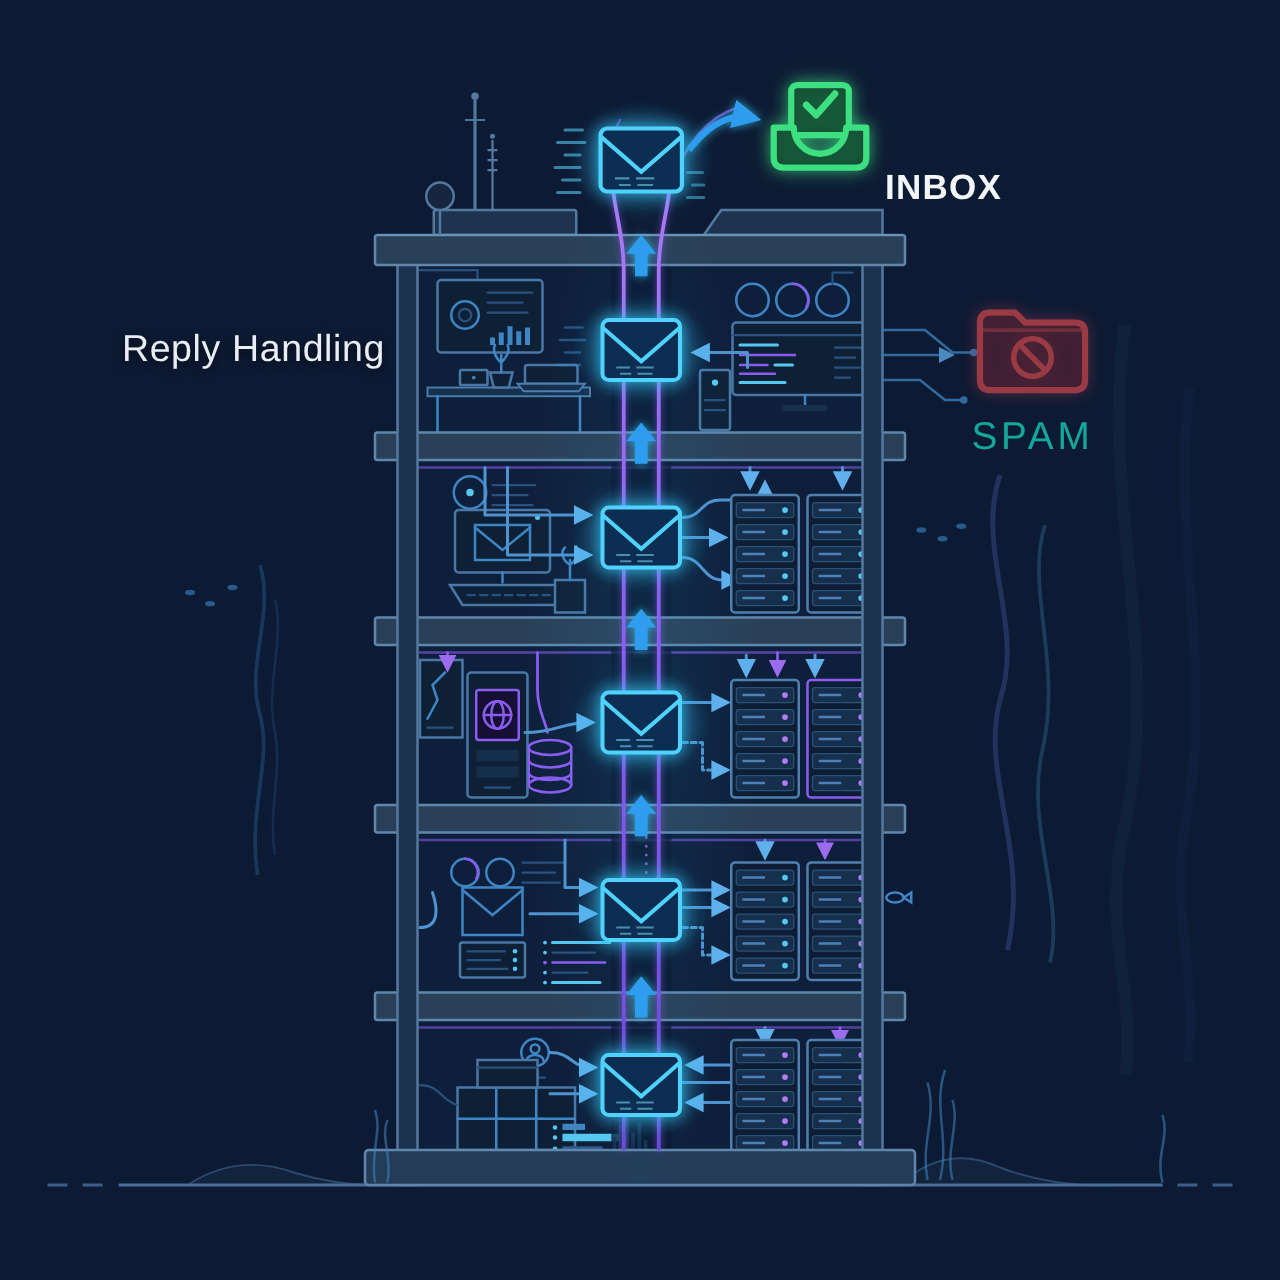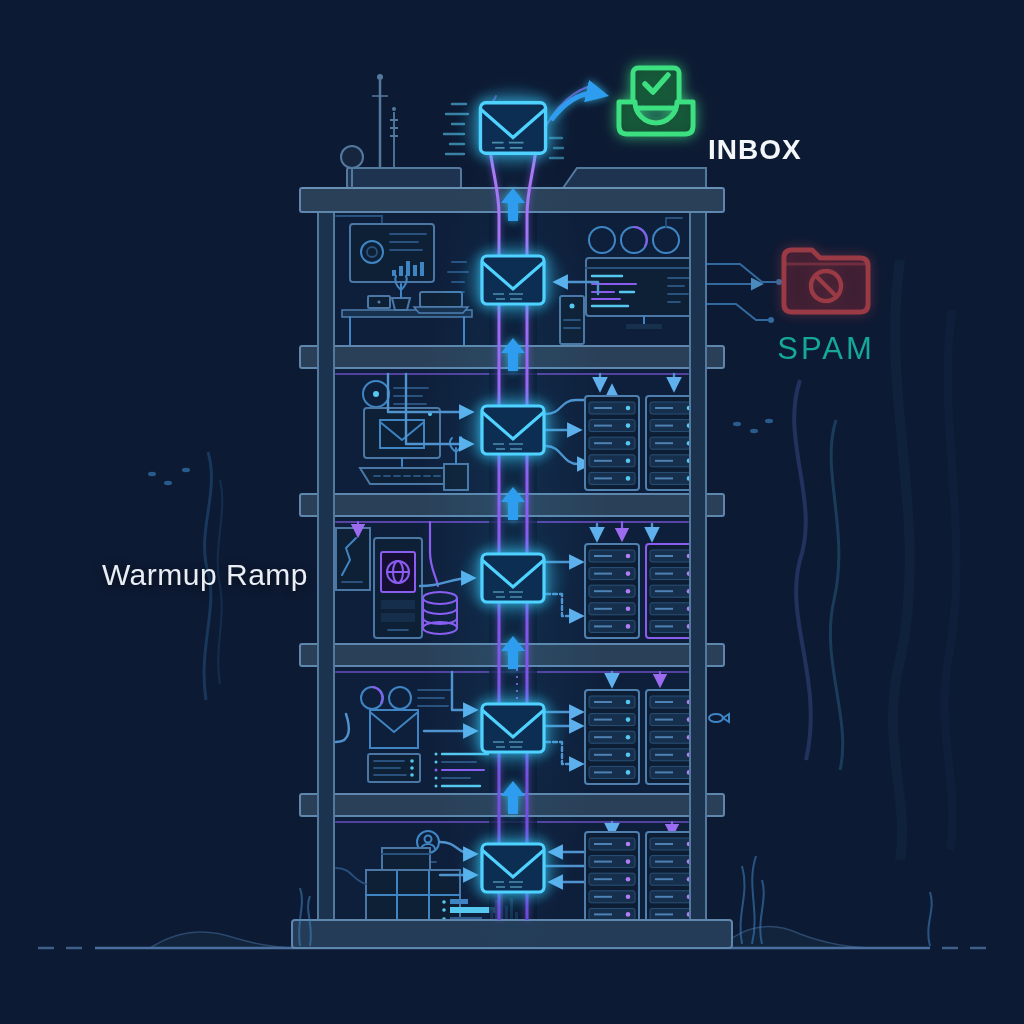--- a/index.html
+++ b/index.html
@@ -423,17 +423,17 @@
     <ellipse cx="737" cy="424" rx="4" ry="2.2"></ellipse>
         <ellipse cx="754" cy="431" rx="4" ry="2.2"></ellipse>
         <ellipse cx="769" cy="421" rx="4" ry="2.2"></ellipse>
   </g>
   <g>
     <ellipse class="ln" stroke-width="1.5" cx="716" cy="718" rx="7" ry="4"></ellipse>
     <path class="ln" stroke-width="1.5" d="M723,718 l6,-4 v8 z"></path>
   </g>
 </svg>
 
-<div class="floor-label" style="top:575px">Warmup Ramp</div>
+<div class="floor-label" style="top:280px">Reply Handling</div>
 <div class="inbox-label">INBOX</div>
 <div class="spam-label">SPAM</div>
 
 </div>
 
 </body></html>

